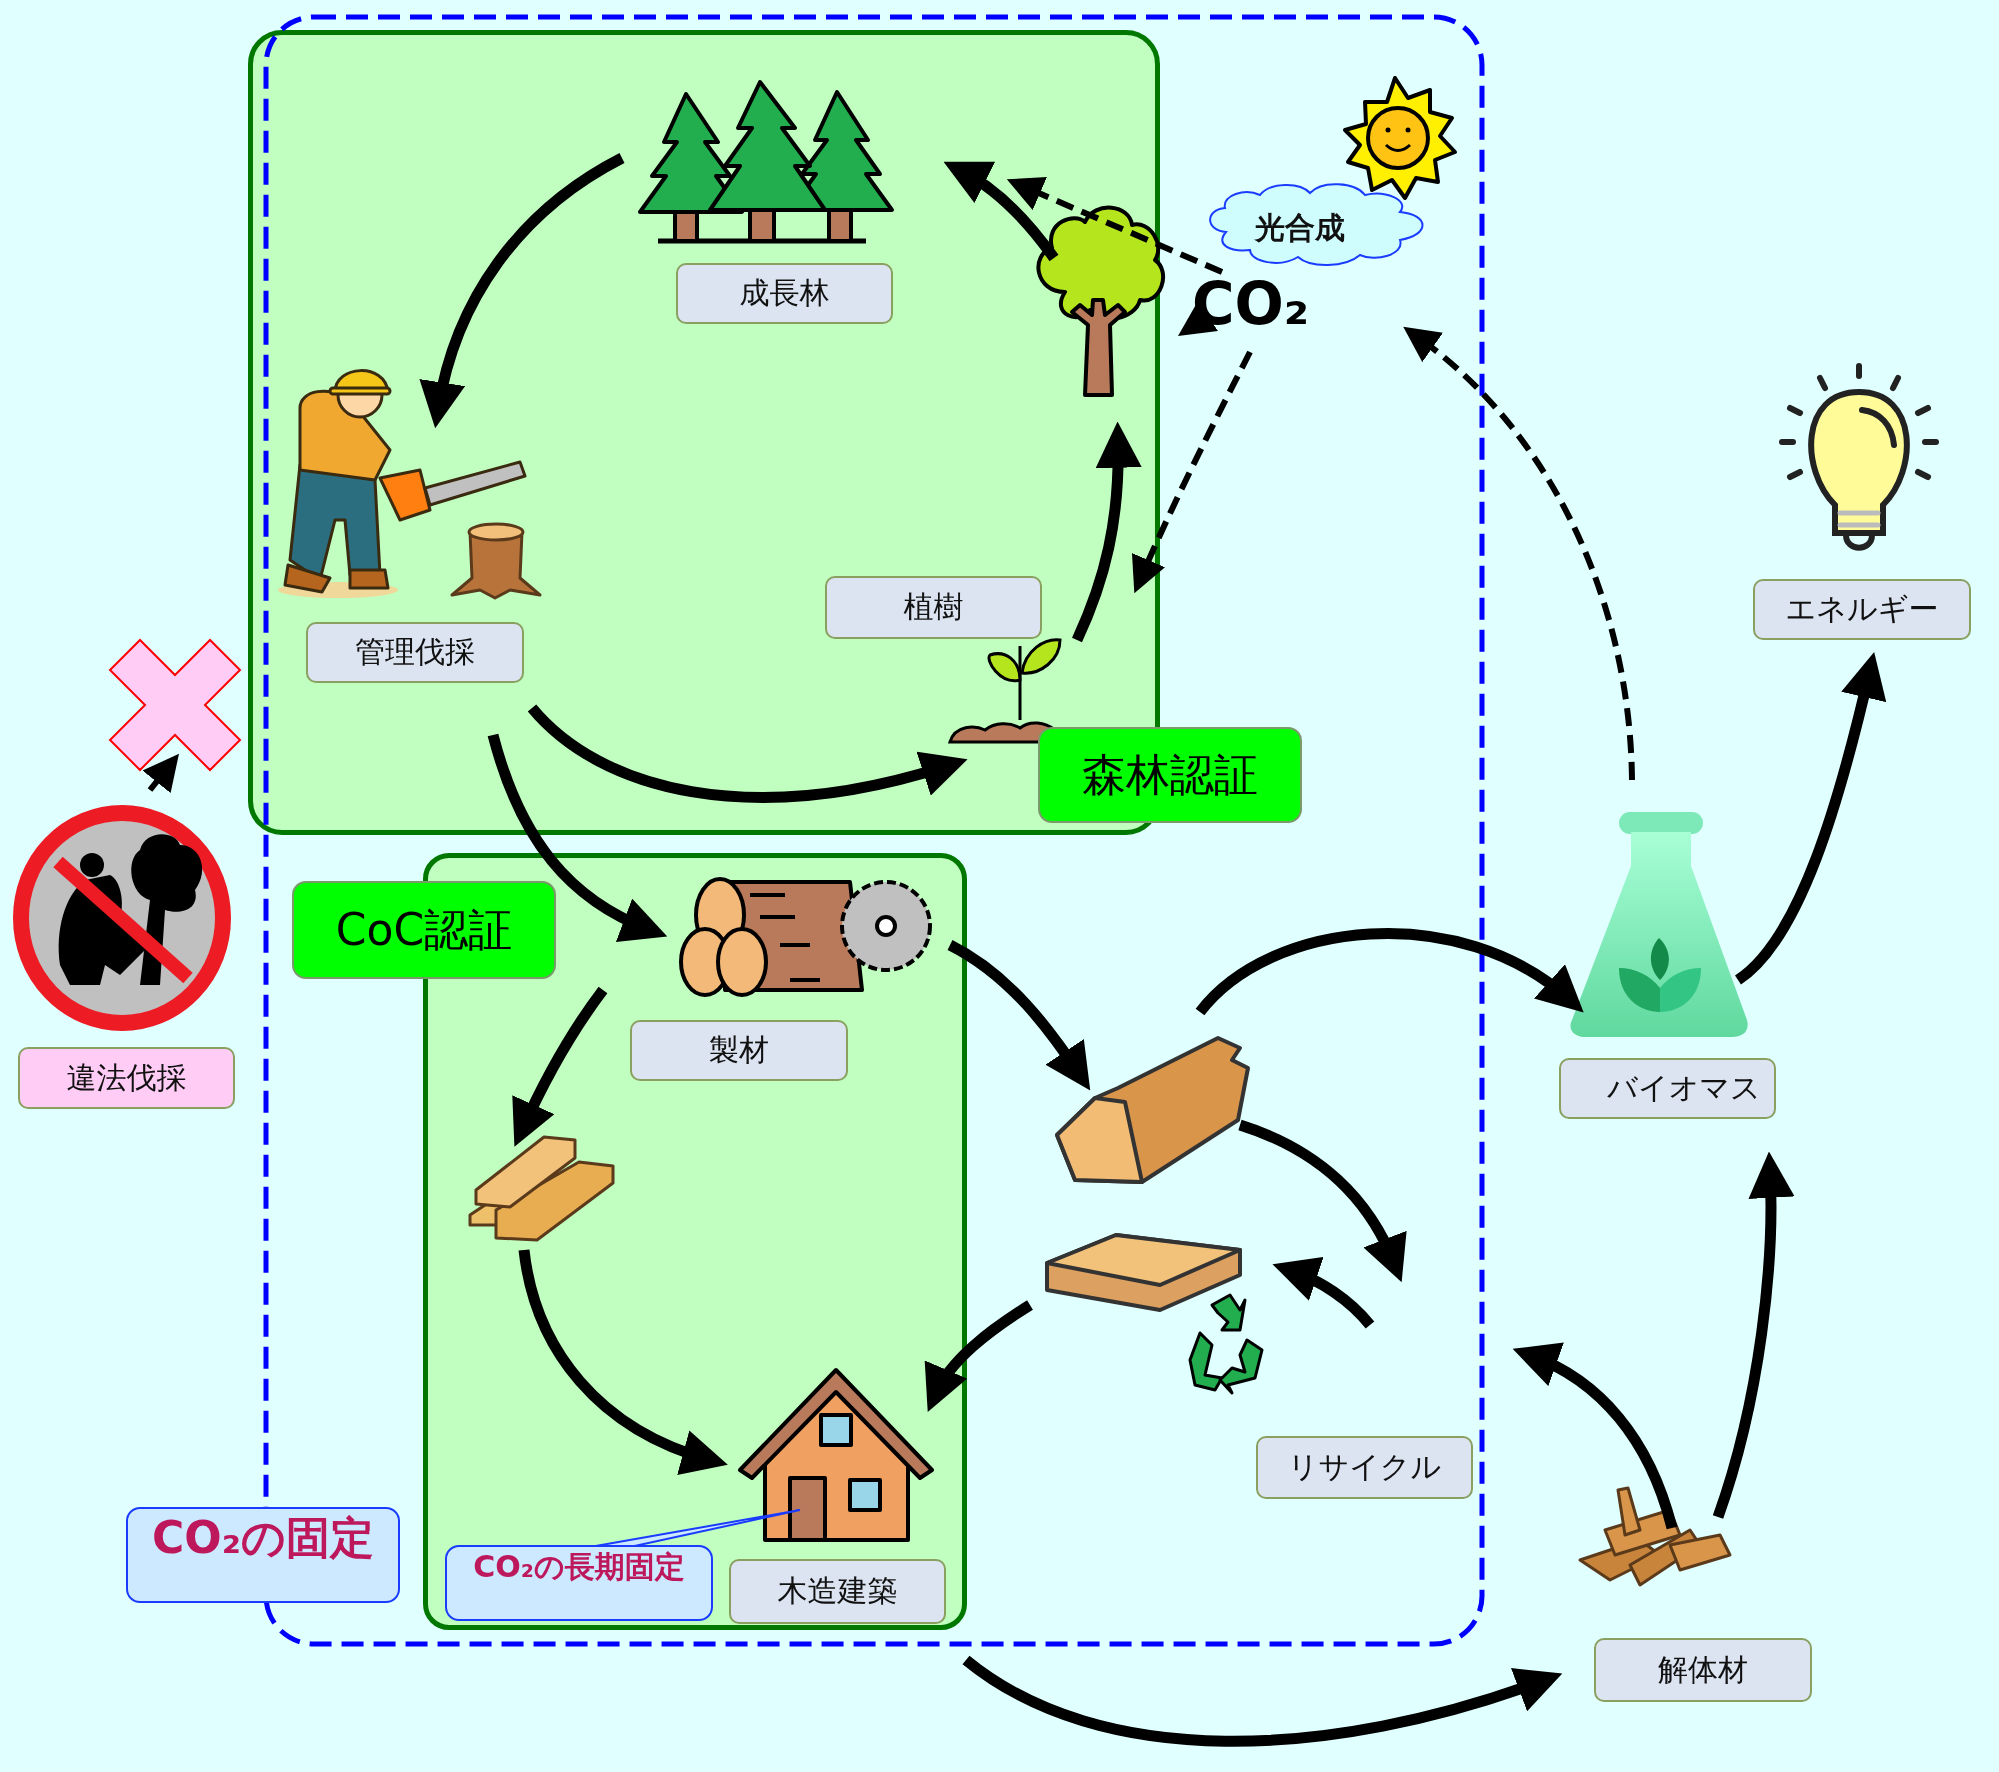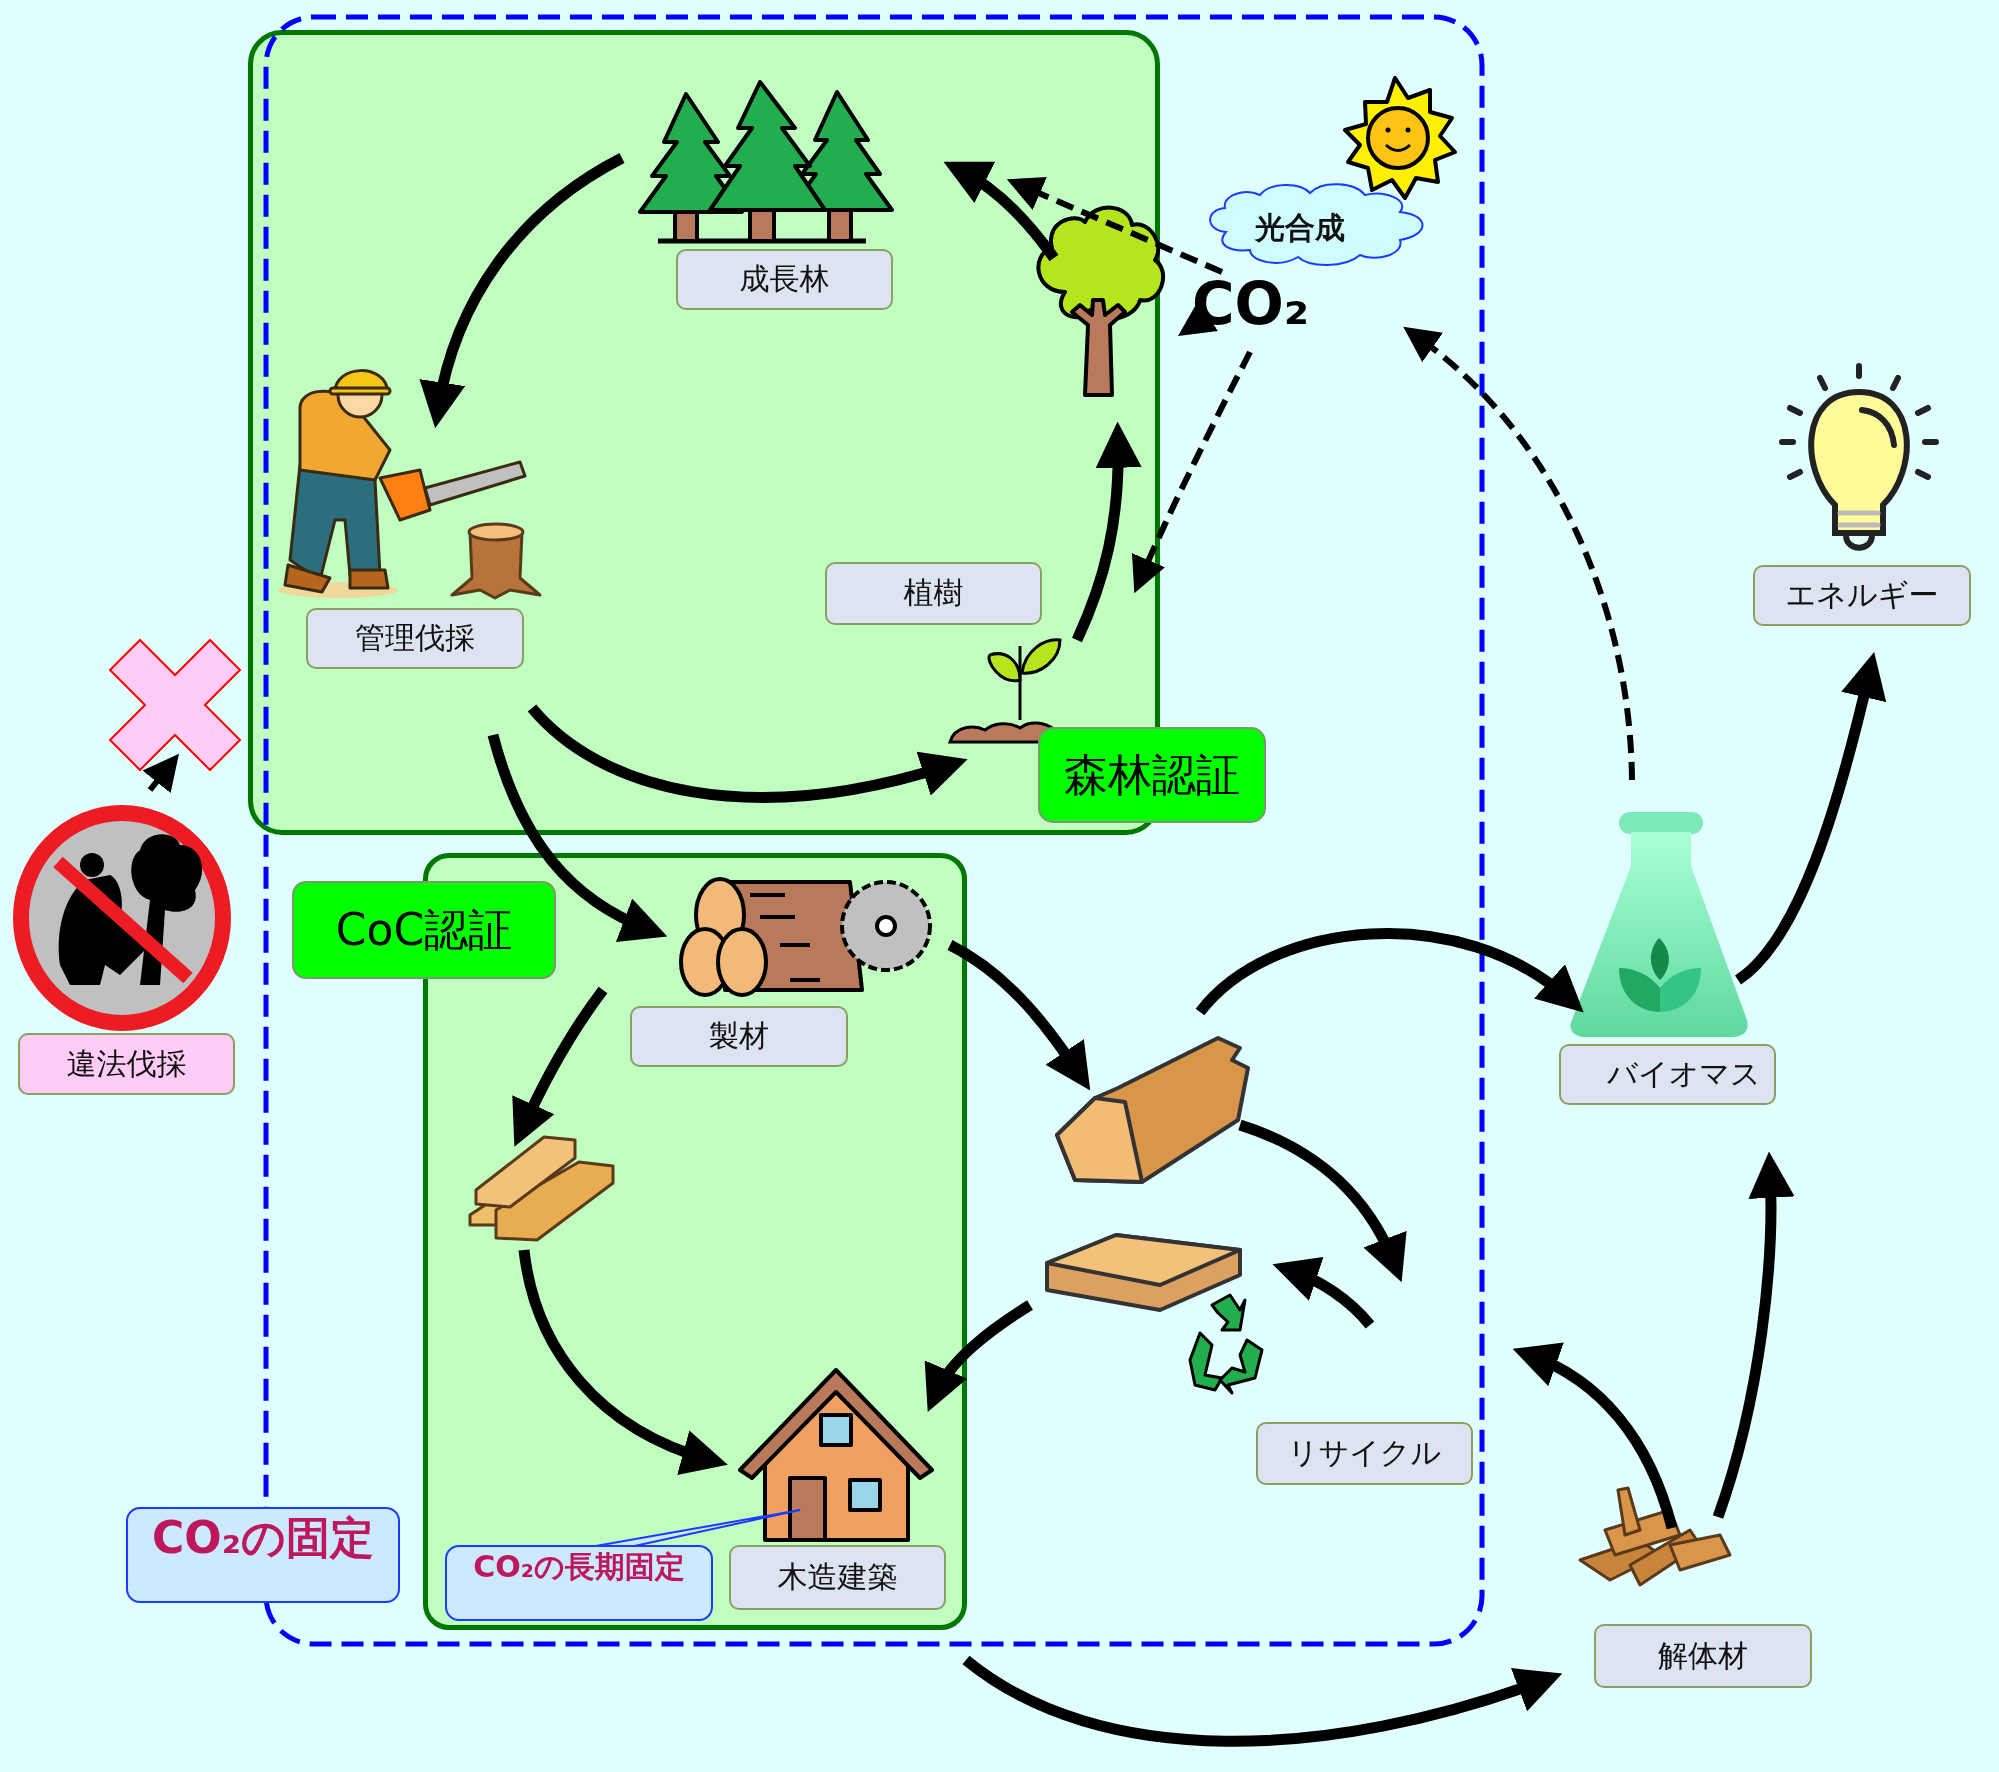--- a/index.html
+++ b/index.html
@@ -5,21 +5,21 @@
   html, body { margin:0; padding:0; }
   body { width:1999px; height:1772px; background:#e0ffff; position:relative; overflow:hidden;
          font-family:"DejaVu Sans", "Liberation Sans", sans-serif; }
   .abs { position:absolute; }
   .region-forest { left:248px; top:30px; width:912px; height:805px; background:#c0ffc0;
          border:5px solid #007800; border-radius:34px; box-sizing:border-box; }
   .region-coc { left:423px; top:853px; width:544px; height:777px; background:#c0ffc0;
          border:5px solid #007800; border-radius:26px; box-sizing:border-box; }
   .label { position:absolute; background:#dce4f2; border:2px solid #8aa060; border-radius:10px;
          box-sizing:border-box; display:flex; align-items:center; justify-content:center;
-         font-size:30px; color:#111; }
+         font-size:30px; color:#111;margin-top:14px; }
   .cert { position:absolute; background:#00ff00; border:2px solid #7a9a6a; border-radius:14px;
          box-sizing:border-box; display:flex; align-items:center; justify-content:center;
          font-size:44px; color:#000; }
   .note { position:absolute; background:#cce9ff; border:2px solid #1a3cff; border-radius:14px;
          box-sizing:border-box; display:flex; align-items:flex-start; justify-content:center;
          font-weight:bold; color:#be185d; }
   .pinklabel { background:#ffccf6; border-color:#8aa060; }
   svg.overlay { position:absolute; left:0; top:0; }
   .co2 { position:absolute; font-weight:bold; font-size:58px; color:#000; }
   .cloudtxt { position:absolute; font-weight:bold; font-size:30px; color:#111; }
@@ -217,21 +217,21 @@
 
 <div class="label" style="left:676px; top:249px; width:217px; height:61px;">
     <span>成長林</span>
   </div>
 <div class="label" style="left:306px; top:608px; width:218px; height:61px;">
     <span>管理伐採</span>
   </div>
 <div class="label" style="left:825px; top:562px; width:217px; height:63px;">
     <span>植樹</span>
   </div>
-<div class="cert" style="left:1038px; top:727px; width:228px; height:96px;border-radius:15px;">
+<div class="cert" style="left:1038px; top:727px; width:264px; height:96px;">
     <span>森林認証</span>
   </div>
 <div class="cert" style="left:292px; top:881px; width:264px; height:98px;">
     <span>CoC認証</span>
   </div>
 <div class="label" style="left:630px; top:1006px; width:218px; height:61px;">
     <span>製材</span>
   </div>
 <div class="label" style="left:729px; top:1545px; width:217px; height:65px;">
     <span>木造建築</span>

